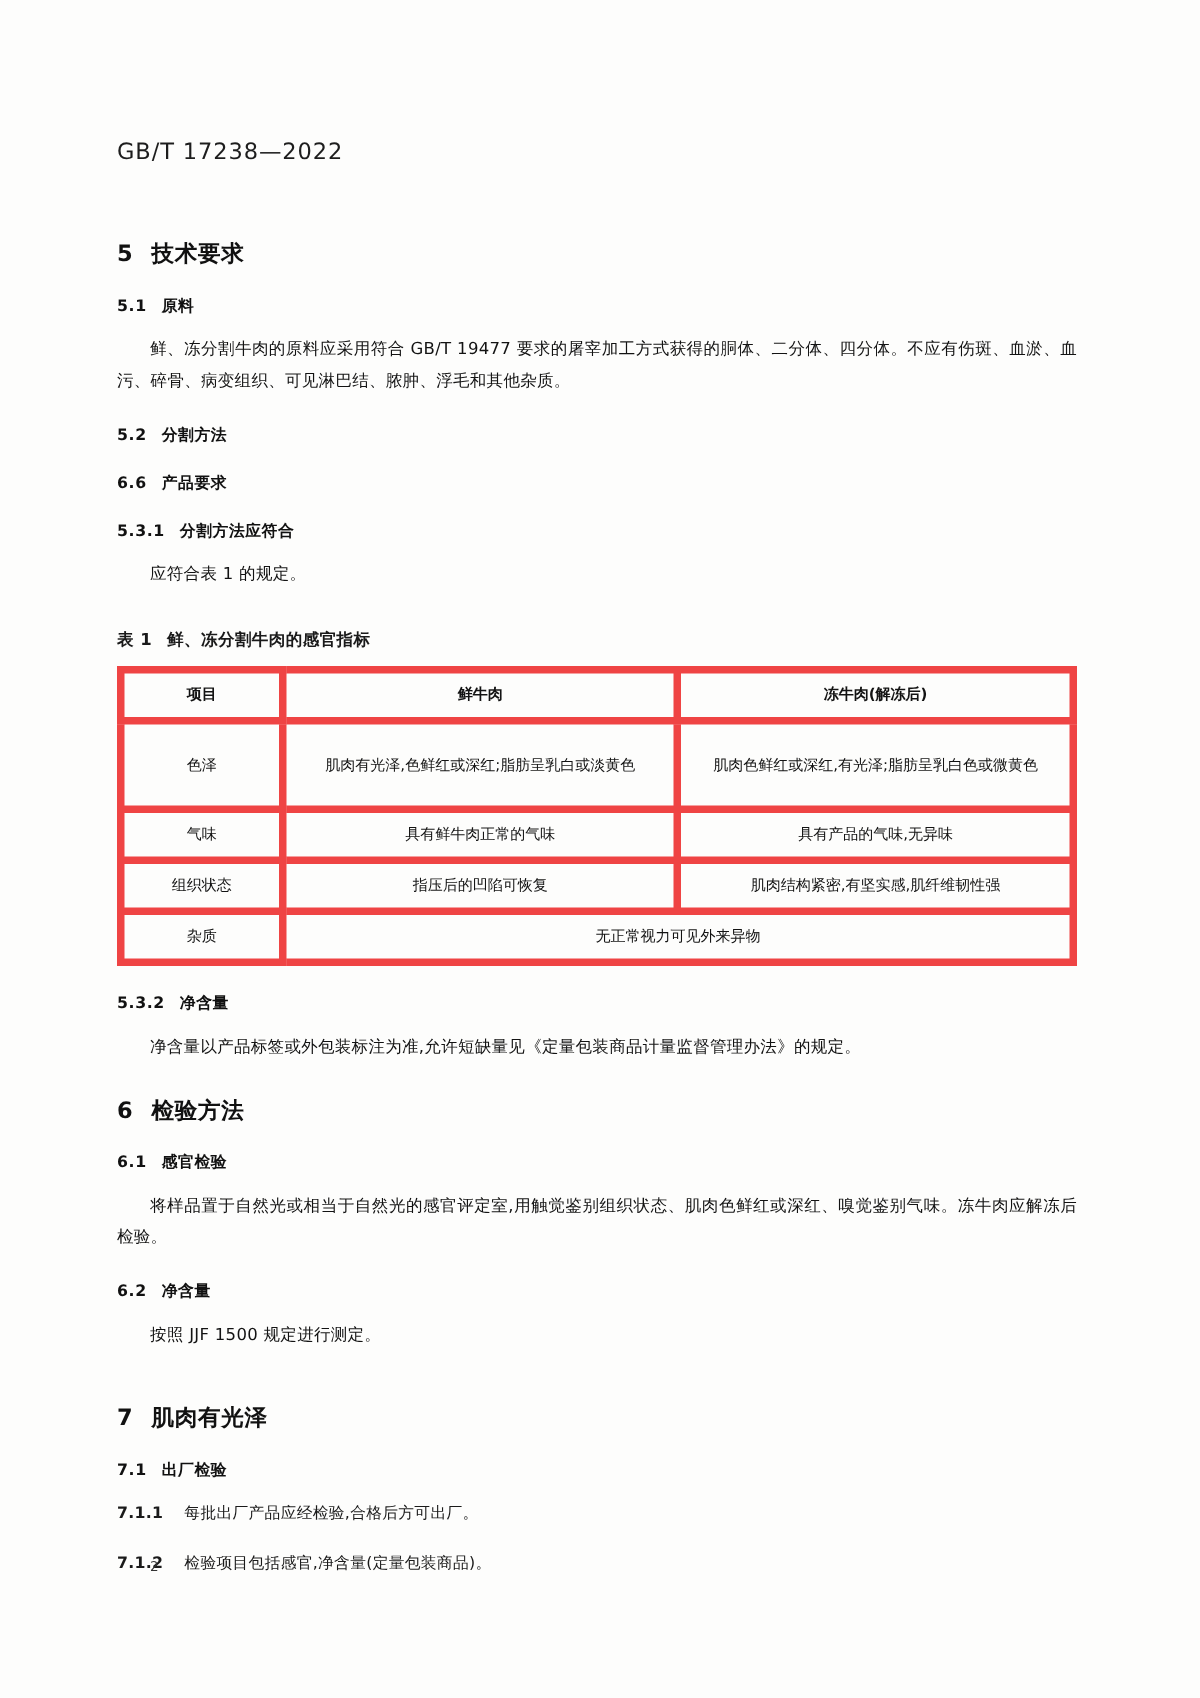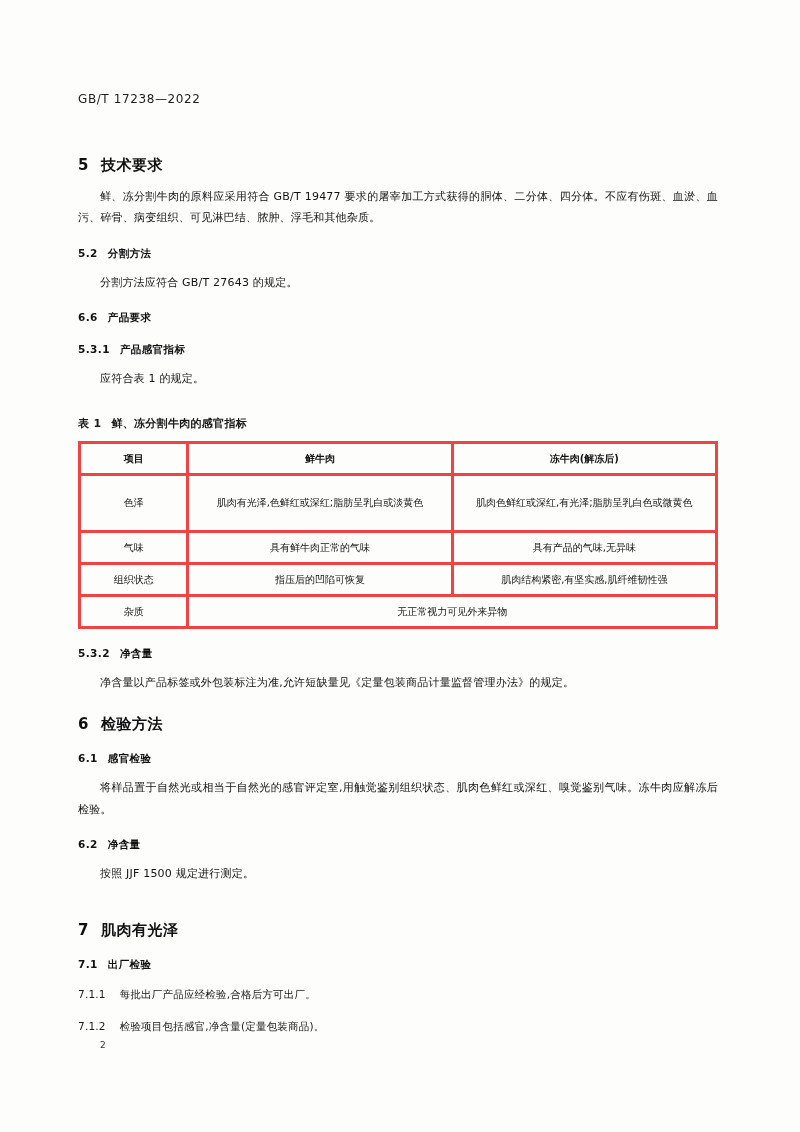--- a/index.html
+++ b/index.html
@@ -19,21 +19,21 @@
     box-sizing: border-box;
     overflow: hidden;
   }
   .content {
     position: absolute;
     left: 78px;
     top: 92px;
     width: 640px;
   }
   .std-no {
-    font-size: 12px;
+    font-size: 15px;
     letter-spacing: 0.6px;
     color: #1d1d1d;
     margin-bottom: 50px;
   }
   .h1 {
     font-size: 15px;
     font-weight: bold;
     letter-spacing: 0.5px;
     margin: 22px 0 0 0;
     color: #111;
@@ -73,42 +73,42 @@
   }
   .table-caption .cap-num { margin: 0 10px 0 0; }
   table.sensory {
     border-collapse: collapse;
     width: 100%;
     margin: 0 auto;
     font-size: 10px;
     table-layout: fixed;
   }
   table.sensory th, table.sensory td {
-    border: 3px solid #ef4444;
+    border: 5px solid #ef4444;
     text-align: center;
     vertical-align: middle;
     padding: 6px 10px;
     line-height: 1.7;
     color: #131313;
   }
   table.sensory th { font-weight: bold; }
   table.sensory col.c1 { width: 17%; }
   table.sensory col.c2 { width: 41.5%; }
   table.sensory col.c3 { width: 41.5%; }
   .row-tall td { height: 42px; }
   .subsec-list {
     margin: 0;
   }
   p.listitem {
     font-size: 10.5px;
     line-height: 1.9;
     margin: 13px 0 0 0;
     letter-spacing: 0.2px;
   }
-  p.listitem .num { margin-right: 14px; }
+  p.listitem .num { margin-right: 14px; font-weight: bold; }
   .page-num {
     position: absolute;
     left: 100px;
     top: 1040px;
     font-size: 9px;
     color: #333;
   }
   .spacer-lg { height: 14px; }
 </style>
 </head>
@@ -117,33 +117,35 @@
 <div class="page">
 
   <div class="content">
 
     <div class="std-no">GB/T 17238—2022</div>
 
     <div class="h1">
       <span class="num">5</span><span>技术要求</span>
     </div>
 
+    <div class="h2">
+      <span class="num">5.1</span><span>原料</span>
+    </div>
     <p class="body">鲜、冻分割牛肉的原料应采用符合 GB/T 19477 要求的屠宰加工方式获得的胴体、二分体、四分体。不应有伤斑、血淤、血污、碎骨、病变组织、可见淋巴结、脓肿、浮毛和其他杂质。</p>
 
     <div class="h2">
       <span class="num">5.2</span><span>分割方法</span>
     </div>
-    <p class="body">分割方法应符合 GB/T 27643 的规定。</p>
 
     <div class="h2">
       <span class="num">6.6</span><span>产品要求</span>
     </div>
 
     <div class="h3">
-      <span class="num">5.3.1</span><span>产品感官指标</span>
+      <span class="num">5.3.1</span><span>分割方法应符合</span>
     </div>
     <p class="body">应符合表 1 的规定。</p>
 
     <div class="table-caption">
       <span class="cap-num">表 1</span><span>鲜、冻分割牛肉的感官指标</span>
     </div>
 
     <table class="sensory">
       <colgroup>
           <col class="c1">

